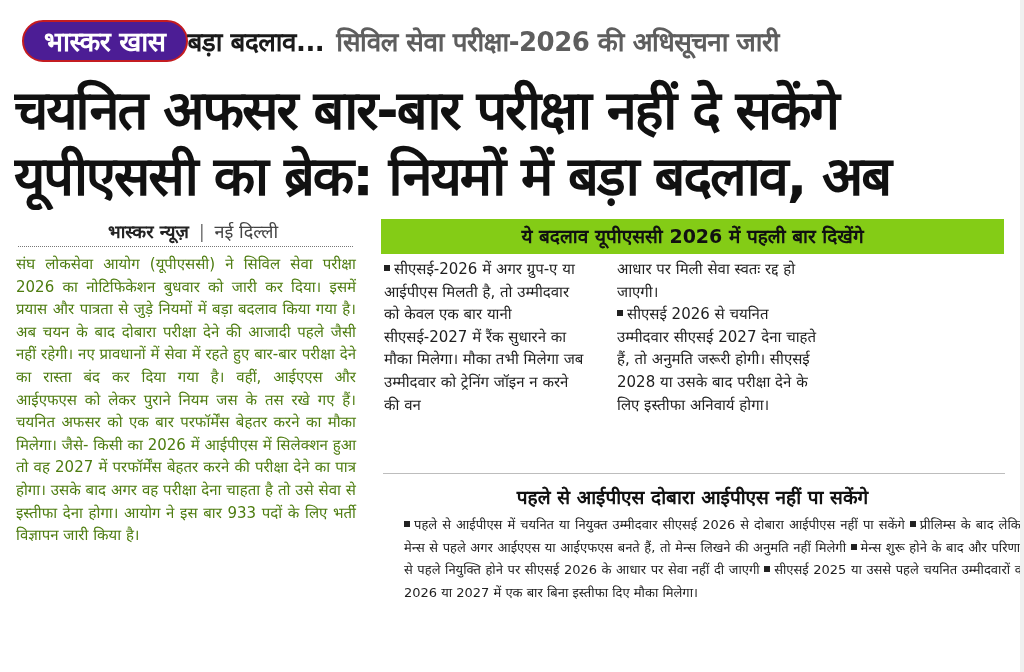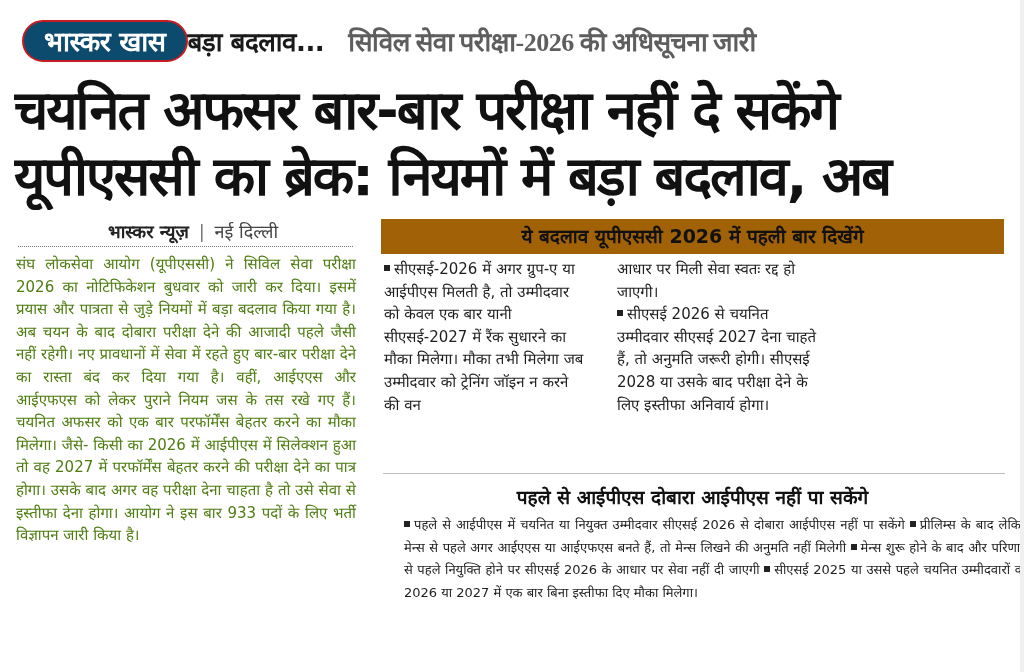--- a/index.html
+++ b/index.html
@@ -1,39 +1,39 @@
 <!DOCTYPE html>
 <html><head>
 <meta charset="utf-8">
 <style>
   * { box-sizing: border-box; margin: 0; padding: 0; }
   html, body { width: 1024px; height: 672px; overflow: hidden; background: #ffffff; }
   body { font-family: "DejaVu Sans", sans-serif; color: #1b1b1b; position: relative; }
 
   .kicker-row { position: absolute; left: 22px; top: 18px; width: 980px; height: 46px; display: flex; align-items: center; }
   .kicker-badge {
-    background: #0c4a6e; color: #ffffff; font-weight: bold; font-size: 27px;
+    background: #4c1d95; color: #ffffff; font-weight: bold; font-size: 27px;
     border-radius: 22px; padding: 3px 20px 5px; height: 42px; line-height: 34px;
     border: 2px solid #c41c21; white-space: nowrap; letter-spacing: -0.5px;
   }
   .kicker-lead { font-size: 26px; font-weight: bold; color: #1a1a1a; margin-left: 0; white-space: nowrap; letter-spacing: -0.5px; }
-  .kicker-sub { font-size: 26px; font-weight: bold; color: #5e5e5e; margin-left: 24px; white-space: nowrap; letter-spacing: -0.5px; font-family: Liberation Serif, serif; }
+  .kicker-sub { font-size: 26px; font-weight: bold; color: #5e5e5e; margin-left: 12px; white-space: nowrap; letter-spacing: -0.5px; }
 
   .headline { position: absolute; left: 14px; top: 78px; width: 996px; font-weight: bold; color: #111; font-size: 54px; line-height: 66px; letter-spacing: -2px; white-space: nowrap; }
   .headline div { overflow: hidden; }
 
   .byline { position: absolute; left: 108px; top: 219px; font-size: 18px; white-space: nowrap; }
   .byline .agency { font-weight: bold; color: #222; }
   .byline .sep { color: #777; margin: 0 4px; }
   .byline .place { color: #444; }
   .dotted { position: absolute; left: 18px; top: 246px; width: 335px; border-top: 1px dotted #777; }
 
   .main-col { position: absolute; left: 16px; top: 253px; width: 340px; font-size: 15px; line-height: 22.6px; color: #4d7c0f; text-align: justify; }
 
-  .box-head { position: absolute; left: 381px; top: 219px; width: 623px; height: 35px; background: #a16207; font-weight: bold; font-size: 19px; line-height: 35px; text-align: center; color: #111; white-space: nowrap; }
+  .box-head { position: absolute; left: 381px; top: 219px; width: 623px; height: 35px; background: #84cc16; font-weight: bold; font-size: 19px; line-height: 35px; text-align: center; color: #111; white-space: nowrap; }
 
   .cols3 { position: absolute; left: 384px; top: 258px; width: 636px; display: flex; gap: 30px; }
   .cols3 .col { width: 203px; font-size: 15px; line-height: 22.6px; color: #1e1e1e; }
   .bullet { display: inline-block; width: 6px; height: 6px; background: #222; margin: 0 4px 3px 0; vertical-align: middle; }
 
   .divider { position: absolute; left: 383px; top: 473px; width: 622px; border-top: 1px solid #bdbdbd; }
 
   .sub-head { position: absolute; left: 381px; top: 482px; width: 623px; font-weight: bold; font-size: 19px; line-height: 30px; text-align: center; color: #111; white-space: nowrap; }
 
   .bottom-para { position: absolute; left: 404px; top: 514px; width: 624px; font-size: 13px; line-height: 22.6px; color: #1e1e1e; text-align: justify; }

